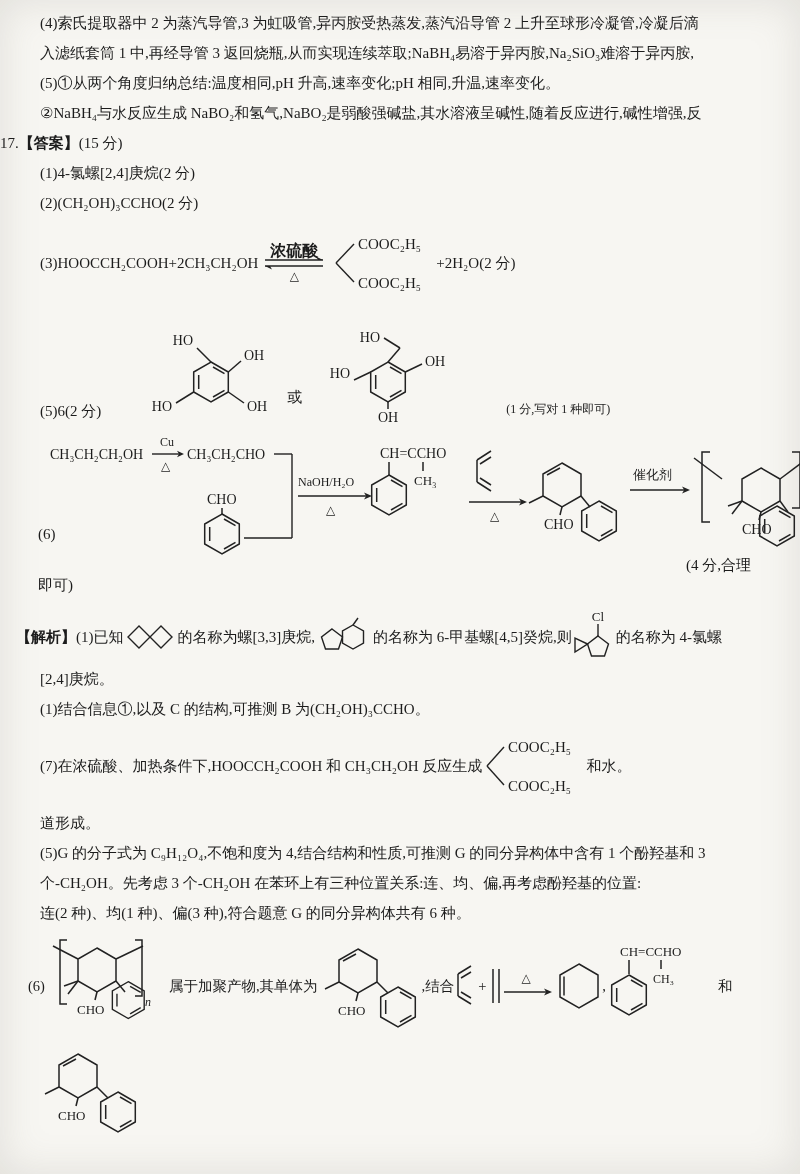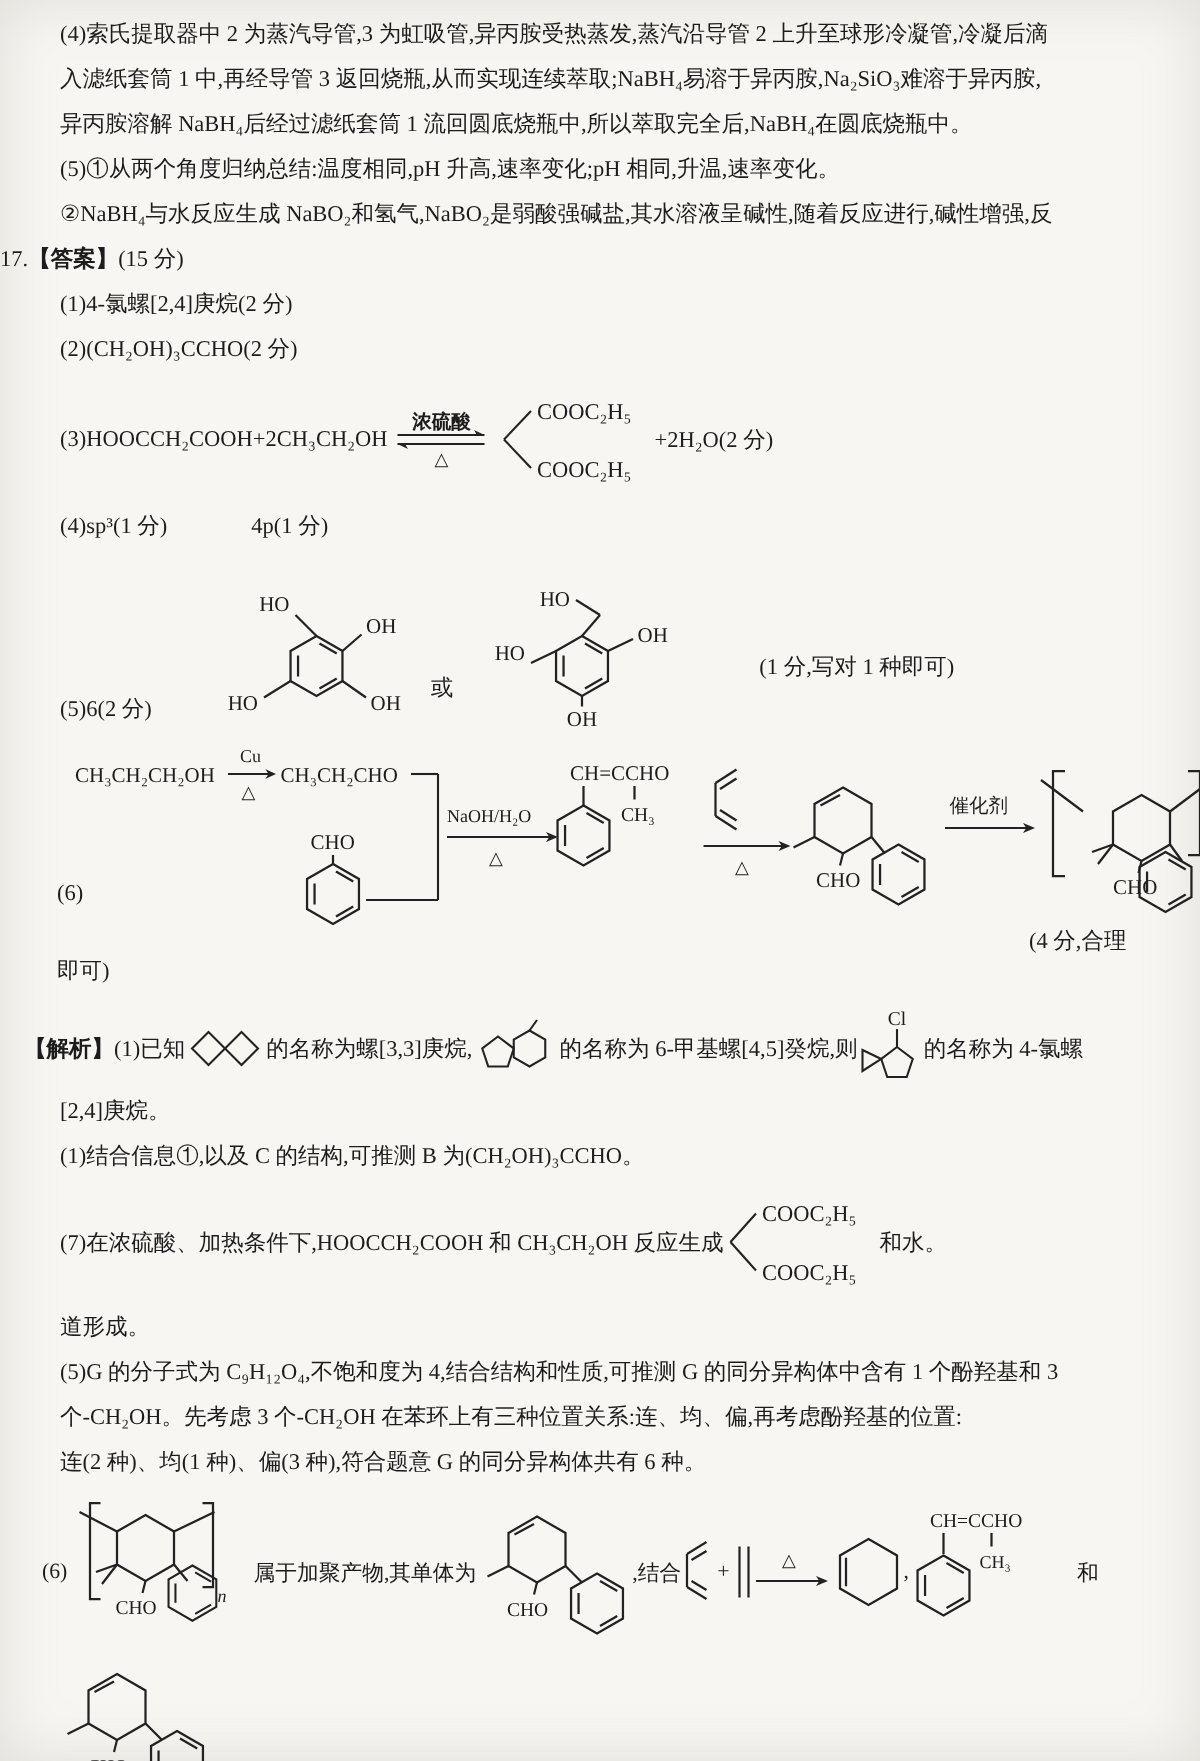--- a/index.html
+++ b/index.html
@@ -7,29 +7,29 @@
   .page{position:relative;width:800px;height:1174px;background:#f7f6f2;color:#1c1c1c;
         overflow:hidden;box-shadow:inset 0 0 40px rgba(120,115,105,.18);}
   .txt{font-size:15px;line-height:30px;white-space:nowrap;}
   .ind{padding-left:40px;}
   .ind2{padding-left:0;}
   .b{font-weight:bold;}
   svg{overflow:visible;}
   svg text{font-family:"Liberation Serif","DejaVu Serif",serif;fill:#1c1c1c;}
   .eqrow{display:flex;align-items:center;padding-left:40px;margin:4px 0 2px 0;font-size:15px;}
   .condstack{display:flex;flex-direction:column;align-items:center;margin:0 4px;}
-  .cond-top{font-size:13px;font-weight:bold;line-height:13px;}
+  .cond-top{font-size:16px;font-weight:bold;line-height:13px;}
   .cond-bot{font-size:12px;line-height:14px;}
   .scheme{position:relative;height:176px;margin-top:6px;}
   .scheme-label{position:absolute;left:38px;top:96px;font-size:15px;}
   .scheme-note2{position:absolute;left:38px;top:146px;font-size:15px;}
   .a5row{display:flex;align-items:flex-end;padding-left:40px;margin-top:2px;}
   .a5row .lbl{font-size:15px;line-height:26px;margin-right:14px;}
   .a5row .or{font-size:15px;line-height:26px;margin:0 6px 14px 0;}
-  .a5row .note{font-size:15px;line-height:26px;margin-left:40px;margin-bottom:28px;}
+  .a5row .note{font-size:12px;line-height:26px;margin-left:40px;margin-bottom:2px;}
   .jxp1{display:flex;align-items:center;padding-left:16px;margin-top:4px;font-size:15px;white-space:nowrap;}
   .p3row{display:flex;align-items:center;padding-left:40px;font-size:15px;margin:2px 0;}
   .p6row{display:flex;align-items:center;padding-left:28px;font-size:14.5px;margin-top:4px;white-space:nowrap;}
   .lastrow{display:flex;align-items:center;padding-left:38px;font-size:15px;margin-top:2px;white-space:nowrap;}
   .gap{display:inline-block;width:56px;}
 </style>
 </head>
 <body>
 
 <div class="page">
@@ -44,21 +44,20 @@
       </g>
       <g id="hexp" stroke="#222" stroke-width="1.5" fill="none">
         <polygon points="0,-22 19,-11 19,11 0,22 -19,11 -19,-11"></polygon>
       </g>
     </defs>
   </svg>
 
   <div style="padding-top:8px;">
     <div class="txt ind">(4)索氏提取器中 2 为蒸汽导管,3 为虹吸管,异丙胺受热蒸发,蒸汽沿导管 2 上升至球形冷凝管,冷凝后滴</div>
     <div class="txt ind">入滤纸套筒 1 中,再经导管 3 返回烧瓶,从而实现连续萃取;NaBH₄易溶于异丙胺,Na₂SiO₃难溶于异丙胺,</div>
-    <div class="txt ind">异丙胺溶解 NaBH₄后经过滤纸套筒 1 流回圆底烧瓶中,所以萃取完全后,NaBH₄在圆底烧瓶中。</div>
     <div class="txt ind">(5)①从两个角度归纳总结:温度相同,pH 升高,速率变化;pH 相同,升温,速率变化。</div>
     <div class="txt ind">②NaBH₄与水反应生成 NaBO₂和氢气,NaBO₂是弱酸强碱盐,其水溶液呈碱性,随着反应进行,碱性增强,反</div>
   </div>
 
   <div class="txt ind2">
     <span>17.</span><span class="b">【答案】</span><span>(15 分)</span>
   </div>
   <div class="txt ind">(1)4-氯螺[2,4]庚烷(2 分)</div>
   <div class="txt ind">(2)(CH₂OH)₃CCHO(2 分)</div>
 
@@ -76,23 +75,20 @@
     </span>
     <svg width="106" height="82">
       <line x1="6" y1="41" x2="24" y2="22" stroke="#222" stroke-width="1.4"></line>
       <line x1="6" y1="41" x2="24" y2="60" stroke="#222" stroke-width="1.4"></line>
       <text x="28" y="27" font-size="15">COOC₂H₅</text>
       <text x="28" y="66" font-size="15">COOC₂H₅</text>
     </svg>
     <span>+2H₂O(2 分)</span>
   </div>
 
-  <div class="txt ind">
-    <span>(4)sp³(1 分)</span><span class="gap"></span><span>4p(1 分)</span>
-  </div>
 
   <div class="a5row">
     <span class="lbl">(5)6(2 分)</span>
     <svg width="172" height="112">
       <use href="#benz" x="96" y="70"></use>
       <line x1="96" y1="50" x2="82" y2="36" stroke="#222" stroke-width="1.5"></line>
       <text x="78" y="33" font-size="14" text-anchor="end">HO</text>
       <line x1="113.3" y1="60" x2="126" y2="49" stroke="#222" stroke-width="1.5"></line>
       <text x="129" y="48" font-size="14">OH</text>
       <line x1="113.3" y1="80" x2="129" y2="91" stroke="#222" stroke-width="1.5"></line>

